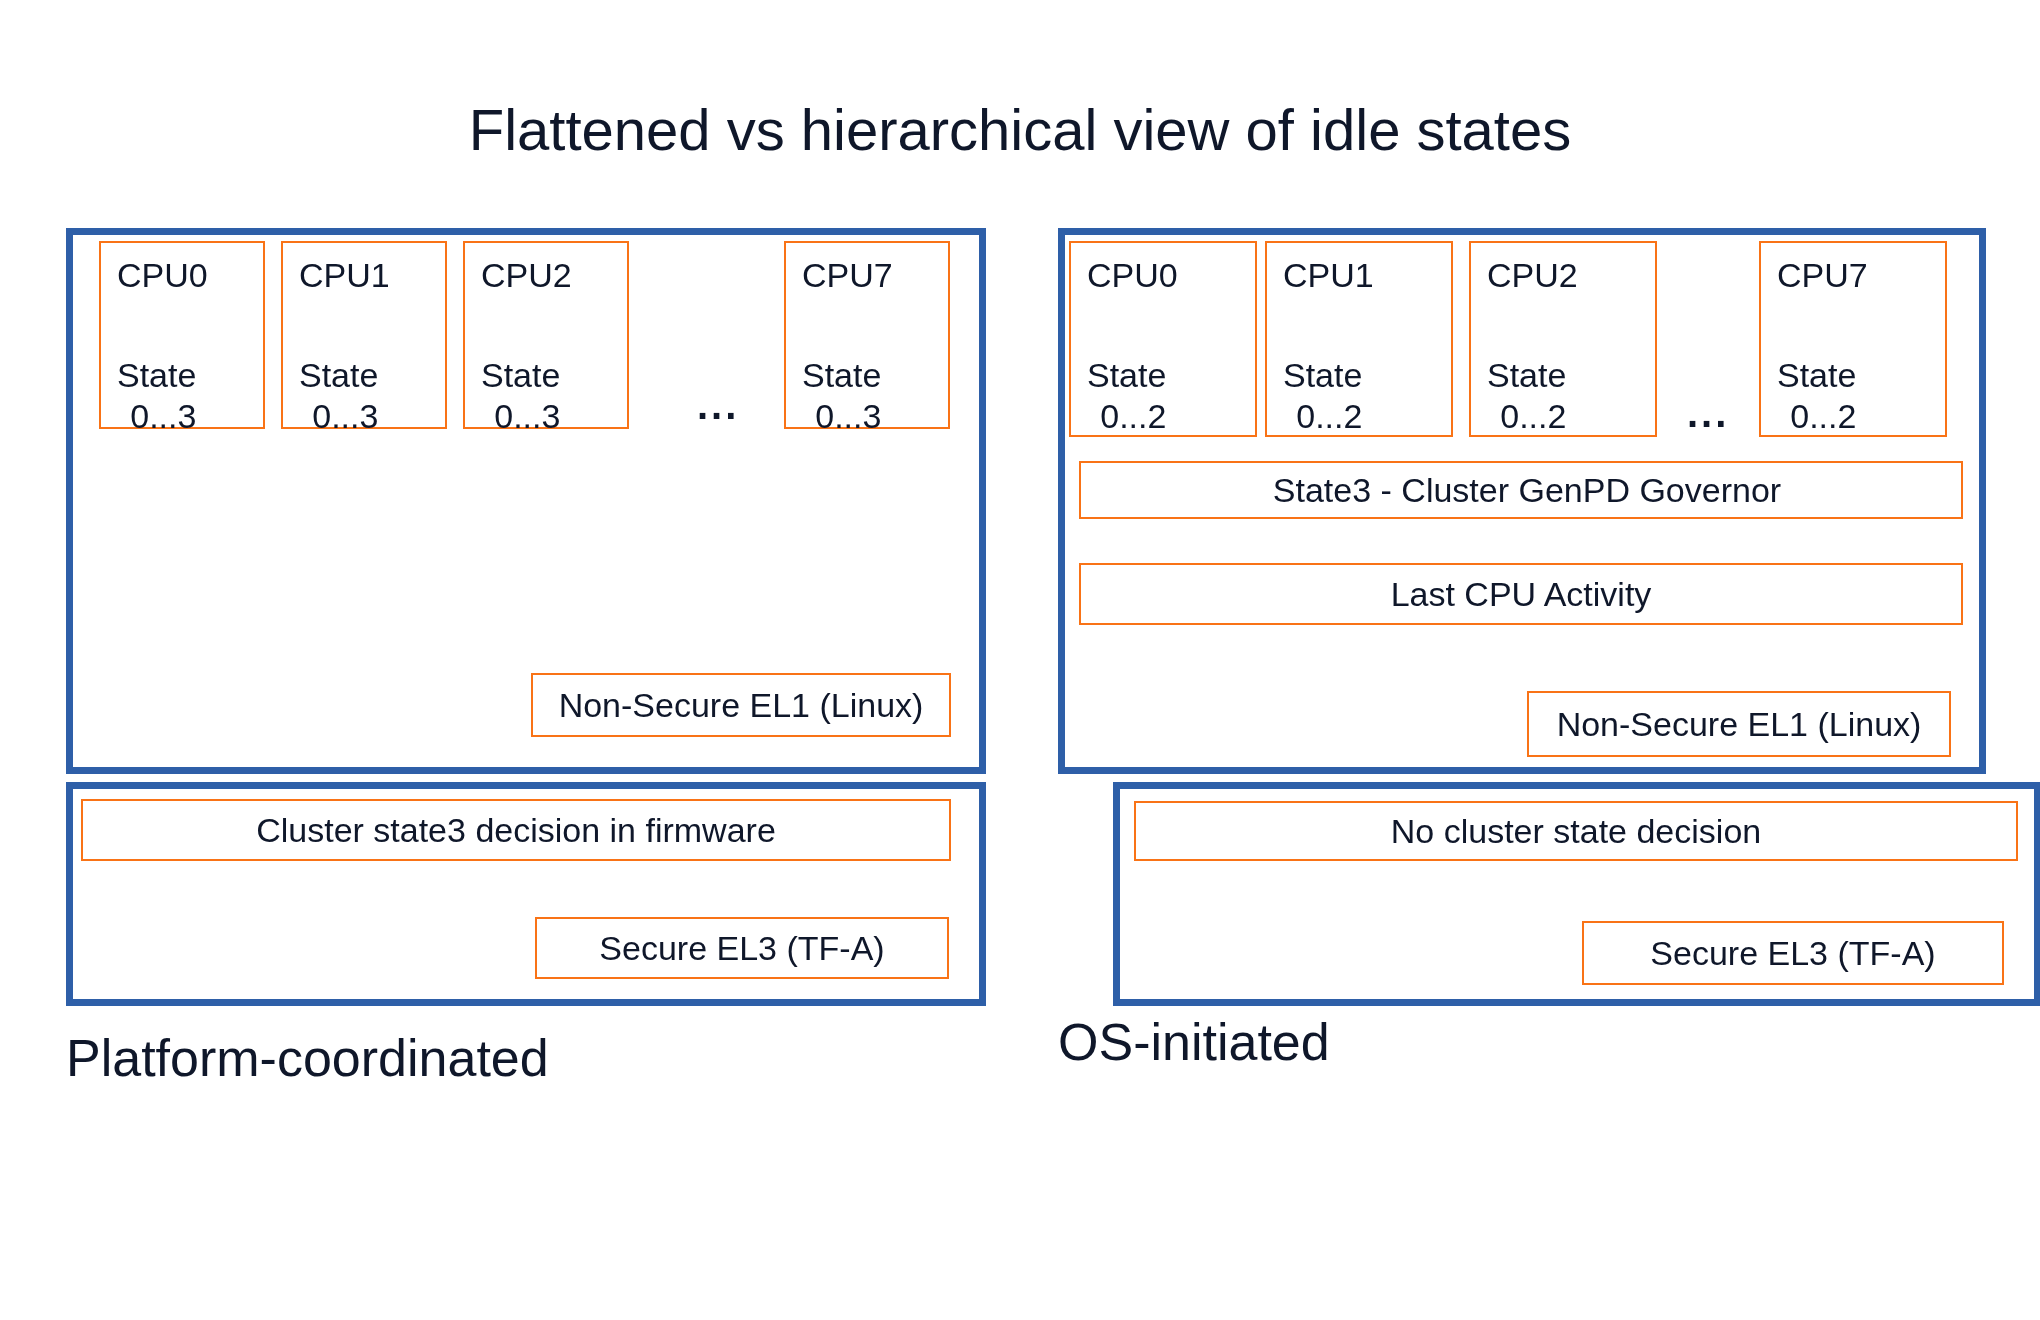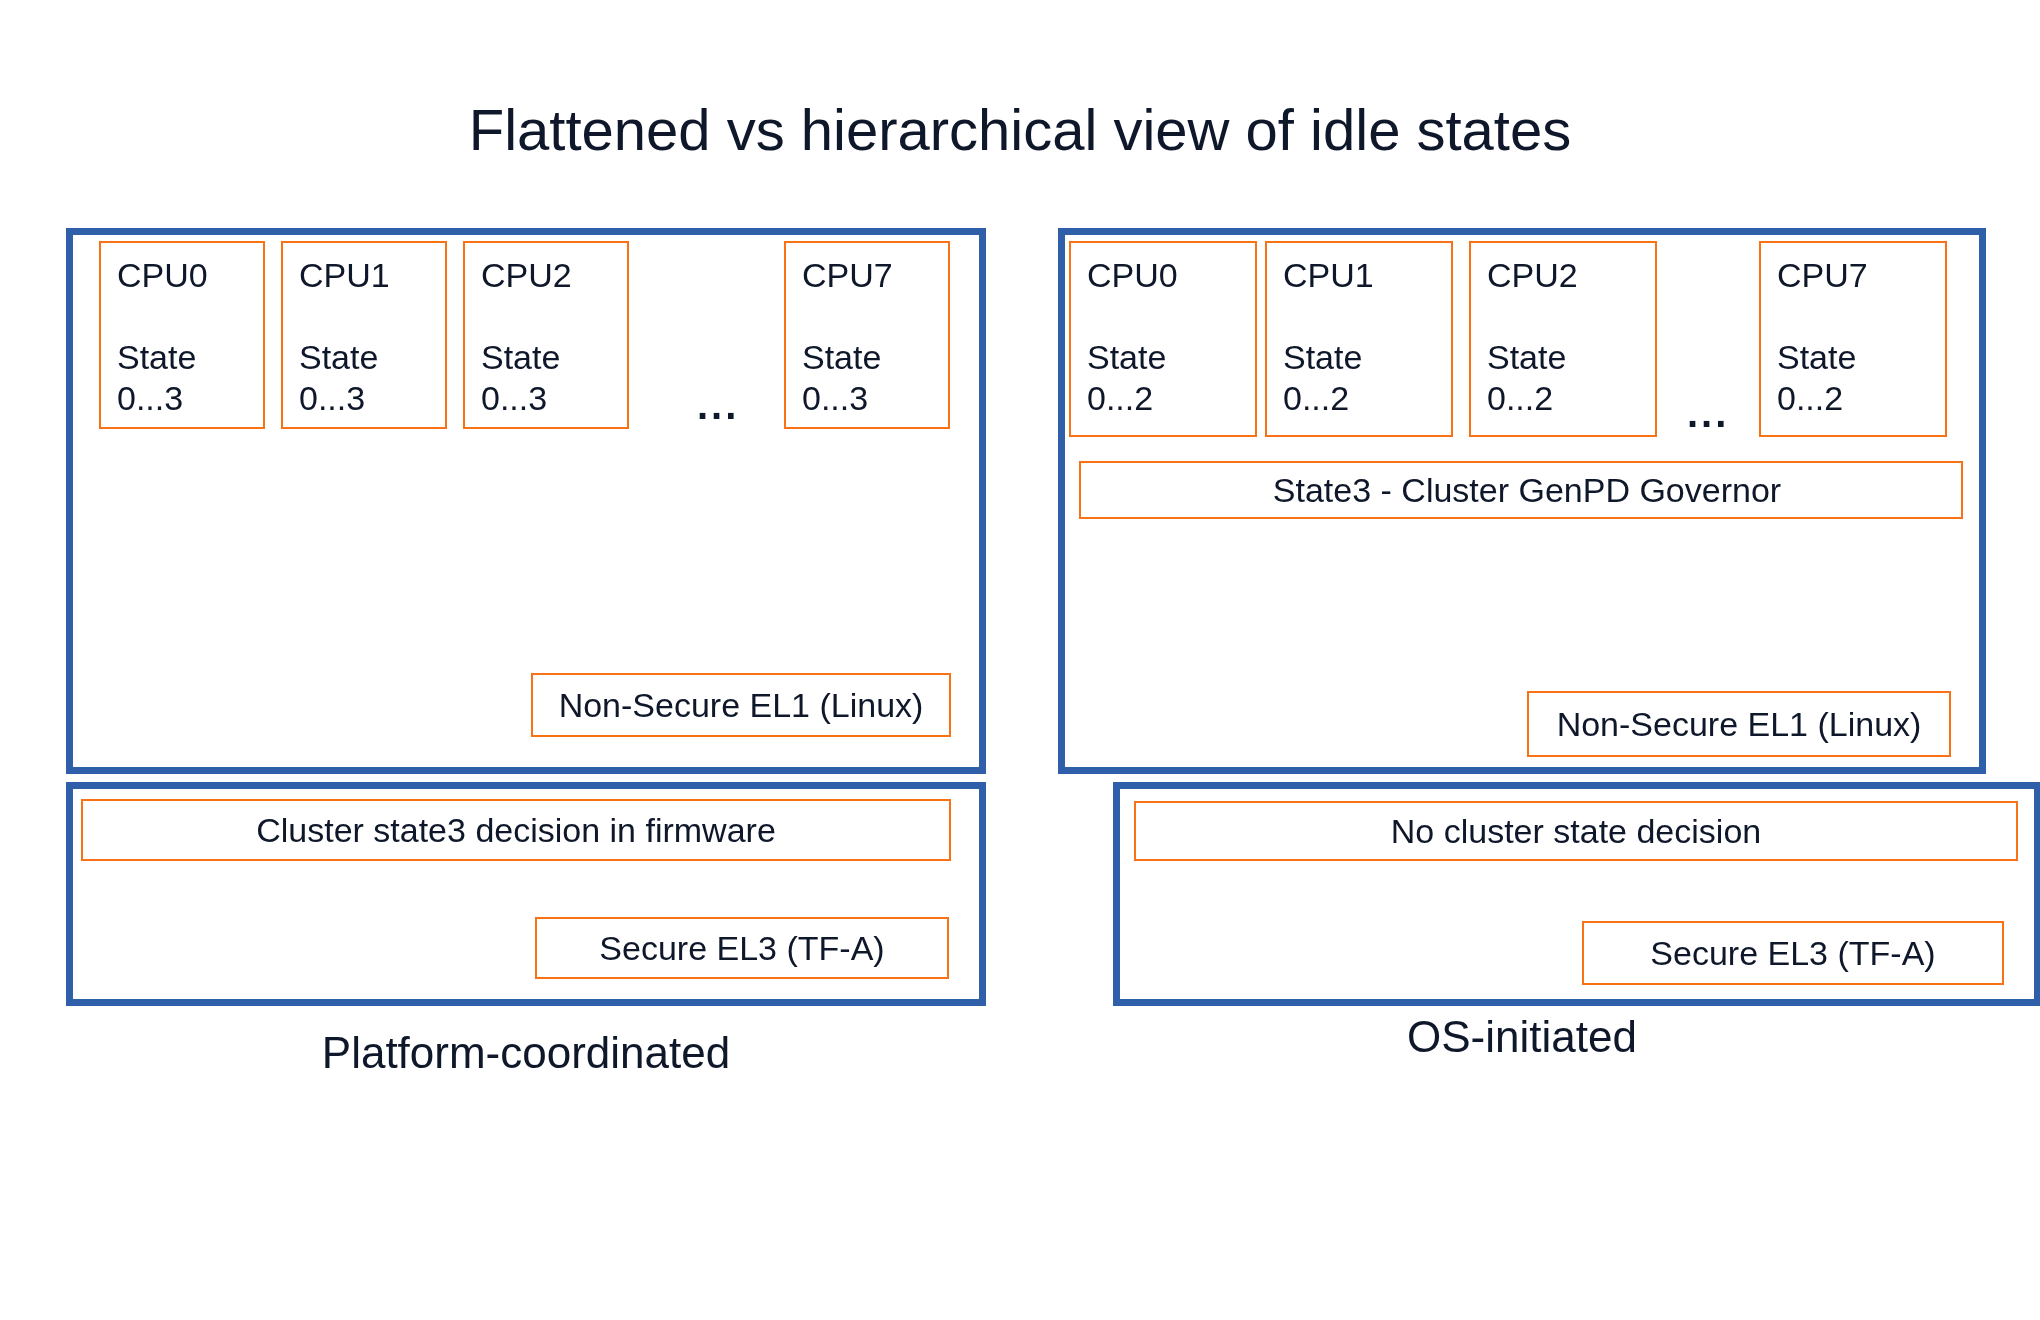--- a/index.html
+++ b/index.html
@@ -51,37 +51,38 @@
 
   .cpu-card { }
   .cpu-name {
     position: absolute;
     top: 12px;
     left: 16px;
     white-space: nowrap;
   }
   .cpu-state {
     position: absolute;
-    top: 94px;
+    top: 112px;
     left: 16px;
+    text-align: right;
   }
   .cpu-state div { line-height: 41px; }
 
   .dots {
     position: absolute;
     font-size: 40px;
     font-weight: bold;
     letter-spacing: 3px;
     line-height: 40px;
   }
 
   .caption {
     position: absolute;
-    text-align: center;
-    font-size: 44px;
+    text-align: left;
+    font-size: 52px;
     white-space: nowrap;
   }
 
   
   .left-top    { left: 66px;  top: 228px; width: 920px; height: 546px; }
   .left-bottom { left: 66px;  top: 782px; width: 920px; height: 224px; }
   .left-caption{ left: 66px;  top: 1028px; width: 920px; }
 
   .left-top .cpu-card { top: 6px; width: 166px; height: 188px; }
   .left-top .cpu-0 { left: 26px; }
@@ -200,20 +201,21 @@
     <div class="cell cpu-card cpu-7">
       <div class="cpu-name">CPU7</div>
       <div class="cpu-state">
         <div>State</div>
         <div>0...2</div>
       </div>
     </div>
 
     <div class="cell center governor-row">State3 - Cluster GenPD Governor</div>
 
+    <div class="cell center activity-row">Last CPU Activity</div>
 
     <div class="cell center el1-row">Non-Secure EL1 (Linux)</div>
   </div>
 
   <div class="panel-box right-bottom">
     <div class="cell center decision-row">No cluster state decision</div>
     <div class="cell center el3-row">Secure EL3 (TF-A)</div>
   </div>
 
   <div class="caption right-caption">OS-initiated</div>

